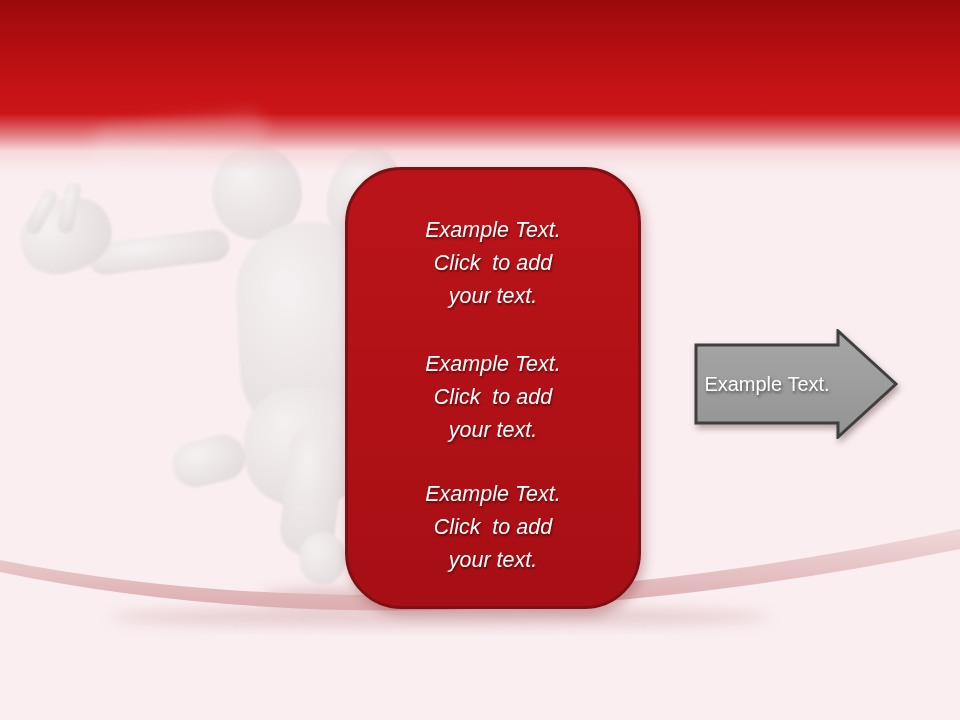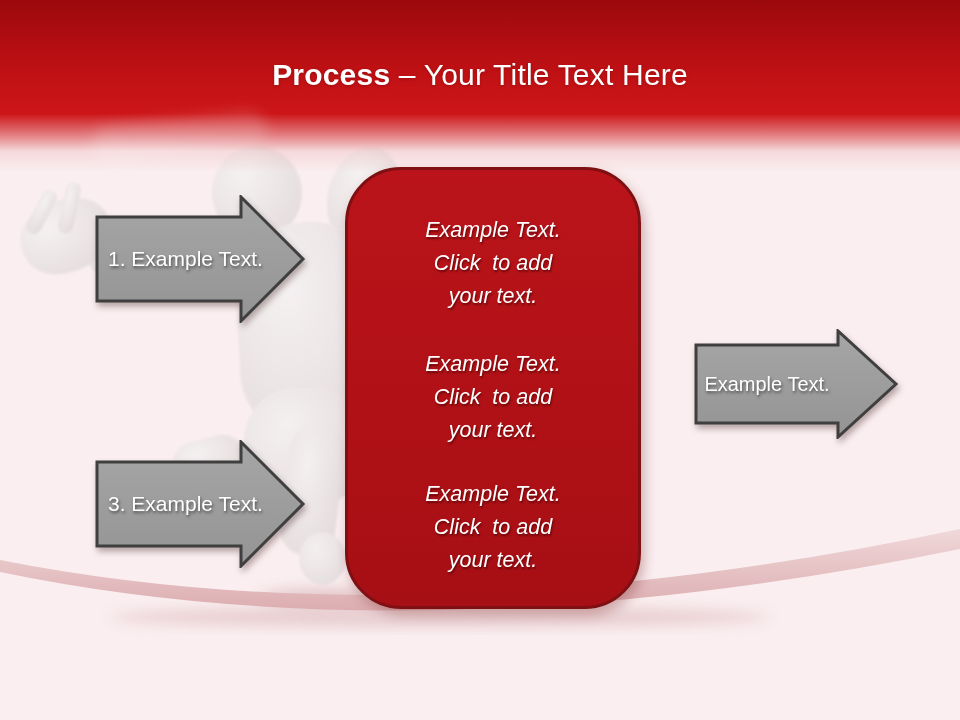--- a/index.html
+++ b/index.html
@@ -88,46 +88,30 @@
       </filter>
     </defs>
     <ellipse cx="440" cy="102" rx="330" ry="10" fill="#C9969A" opacity="0.38" filter="url(#soft)"></ellipse>
     <ellipse cx="330" cy="82" rx="70" ry="8" fill="#BB8387" opacity="0.4" filter="url(#soft)"></ellipse>
     <path d="M0,45 Q420,128 960,14 L960,34 Q420,144 0,57 Z" fill="url(#ropeGrad)"></path>
   </svg>
 
   <div class="header">
     <div class="sheen"></div>
   </div>
-  <div class="title">
-    <span class="b">Process</span>
-    <span>– Your Title Text Here</span>
-  </div>
 
   <svg width="0" height="0" style="position:absolute">
     <defs>
       <linearGradient id="grayGrad" x1="0" y1="0" x2="0" y2="1">
         <stop offset="0" stop-color="#A6A6A6"></stop>
         <stop offset="1" stop-color="#949494"></stop>
       </linearGradient>
     </defs>
   </svg>
 
-  <div class="arrow a-left a1">
-    <svg width="212" height="128" viewBox="0 0 212 128">
-      <polygon points="2,22 146,22 146,2 208,64 146,126 146,106 2,106" fill="url(#grayGrad)" stroke="var(--arrow-border,#3F3F3F)" stroke-width="3"></polygon>
-    </svg>
-    <span class="lbl">1. Example Text.</span>
-  </div>
-  <div class="arrow a-left a3">
-    <svg width="212" height="128" viewBox="0 0 212 128">
-      <polygon points="2,22 146,22 146,2 208,64 146,126 146,106 2,106" fill="url(#grayGrad)" stroke="var(--arrow-border,#3F3F3F)" stroke-width="3"></polygon>
-    </svg>
-    <span class="lbl">3. Example Text.</span>
-  </div>
 
   <div class="redbox">
     <div class="blk blk1">Example Text.
 Click  to add
 your text.</div>
     <div class="blk blk2">Example Text.
 Click  to add
 your text.</div>
     <div class="blk blk3">Example Text.
 Click  to add

